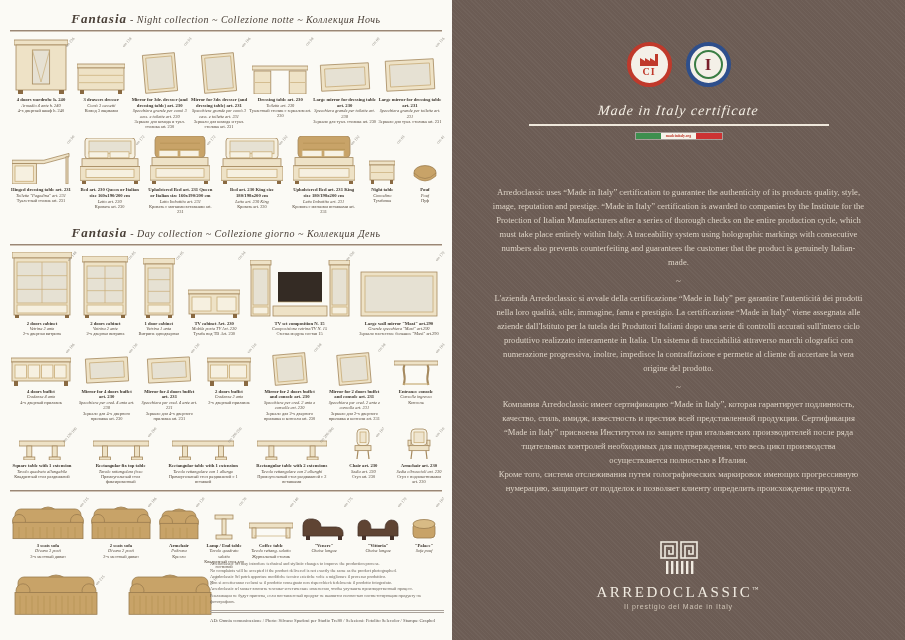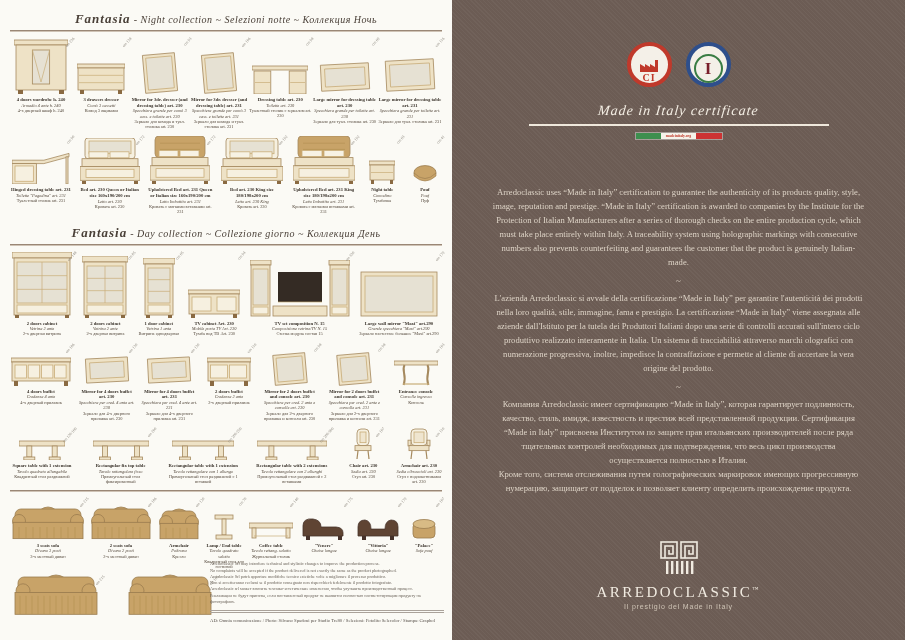--- a/index.html
+++ b/index.html
@@ -24,21 +24,21 @@
   .lbl .ru{font-size:4.4px;color:#55493d;}
   .notes-block{position:absolute;right:8px;bottom:16px;width:234px;color:#6b635a;}
   .notes-block .dline{font-size:4.3px;line-height:1.45;}
   .credits-rule{height:3px;border-top:1px solid #aaa29a;border-bottom:1px solid #aaa29a;margin:5px 0 4px 0;}
   .credits{font-size:4.7px;line-height:1.5;color:#57504a;}
   
   .page-right{position:absolute;left:452px;top:0;width:453px;height:640px;background:#6e5e56;
       background-image:repeating-linear-gradient(45deg,rgba(255,255,255,.025) 0 1px,rgba(0,0,0,.02) 1px 3px);
       display:flex;flex-direction:column;align-items:center;padding-top:42px;color:#e9e1d5;}
   .badges{display:flex;gap:14px;align-items:center;}
-  .badge{width:45px;height:45px;border-radius:50%;background:#f4f0e8;display:flex;align-items:flex-end;justify-content:center;}
+  .badge{width:45px;height:45px;border-radius:50%;background:#f4f0e8;display:flex;align-items:center;justify-content:center;}
   .badge-ci{border:4px solid #c0392b;}
   .badge-i{border:4px solid #2e4f8c;}
   .badge-i .inner{width:29px;height:29px;border:2px solid #3a7d44;border-radius:50%;
                   display:flex;align-items:center;justify-content:center;}
   .badge-i .letter{font-size:17px;font-weight:bold;color:#7a1f2b;font-family:"Liberation Serif",serif;}
   .badge-ci .factory{display:flex;flex-direction:column;align-items:center;color:#c0392b;}
   .badge-ci .factory svg{display:block;}
   .badge-ci .ci{font-size:10px;font-weight:bold;letter-spacing:1px;margin-top:-1px;}
   .script-title{margin-top:16px;font-style:italic;font-size:14px;letter-spacing:1px;color:#f3ede3;
                 transform:skewX(-6deg);}
@@ -58,21 +58,21 @@
   .logo-tagline{margin-top:2px;font-size:7px;letter-spacing:.8px;color:#cfc4b6;
                 font-family:"Liberation Sans",sans-serif;}
 </style>
 </head>
 <body>
 
 <div class="stage">
 
   <div class="page-left">
     <div id="catalog-sections">
-        <div class="sec-header"><span class="sec-title-main">Fantasia</span><span class="sec-title-rest"> - Night collection ~ Selezioni notte ~ Коллекция Ночь</span></div>
+        <div class="sec-header"><span class="sec-title-main">Fantasia</span><span class="sec-title-rest"> - Night collection ~ Collezione notte ~ Коллекция Ночь</span></div>
         <div class="hrule"></div>
         <div class="prod-row">
           <div class="item" style="width: 62px;">
             <div class="img" style="height: 58px;">
               <span class="dim">cm 236</span>
               <svg width="54" height="56" viewBox="0 0 54 56">
                 <rect x="0" y="2" width="54" height="5" fill="#eee2c6" stroke="#a5895e" stroke-width="0.8"></rect>
                 <rect x="2" y="7" width="50" height="45" fill="#eee2c6" stroke="#a5895e" stroke-width="0.8"></rect>
                 <rect x="18.360000000000003" y="12" width="17.28" height="34" fill="#e6e1d3" stroke="#a5895e" stroke-width="0.8"></rect>
                 <line x1="18.360000000000003" y1="12" x2="27" y2="44" stroke="#c9ad79" stroke-width="0.7"></line>

